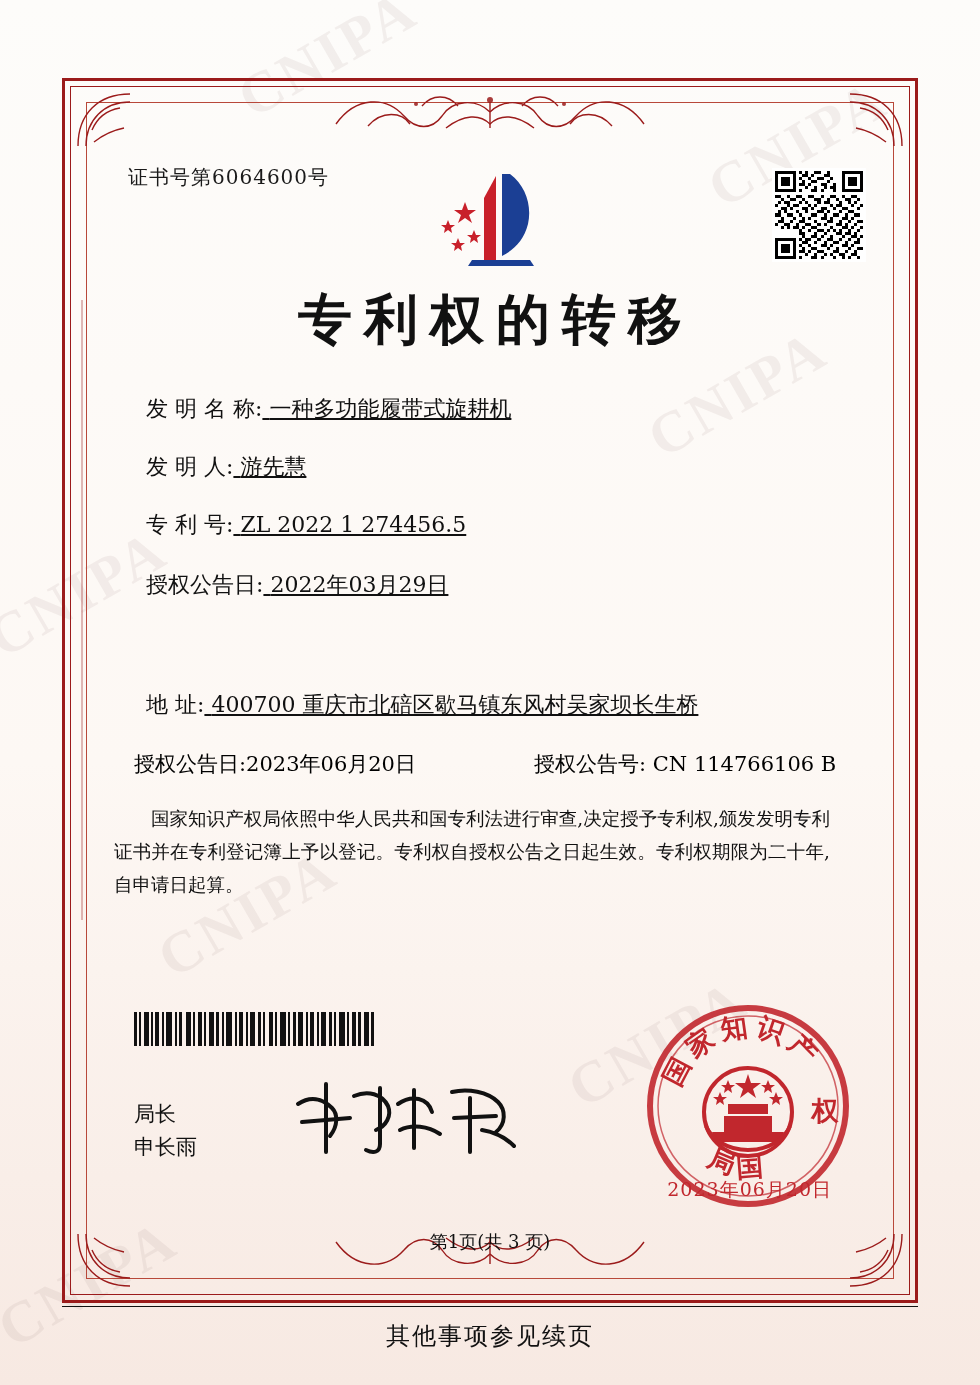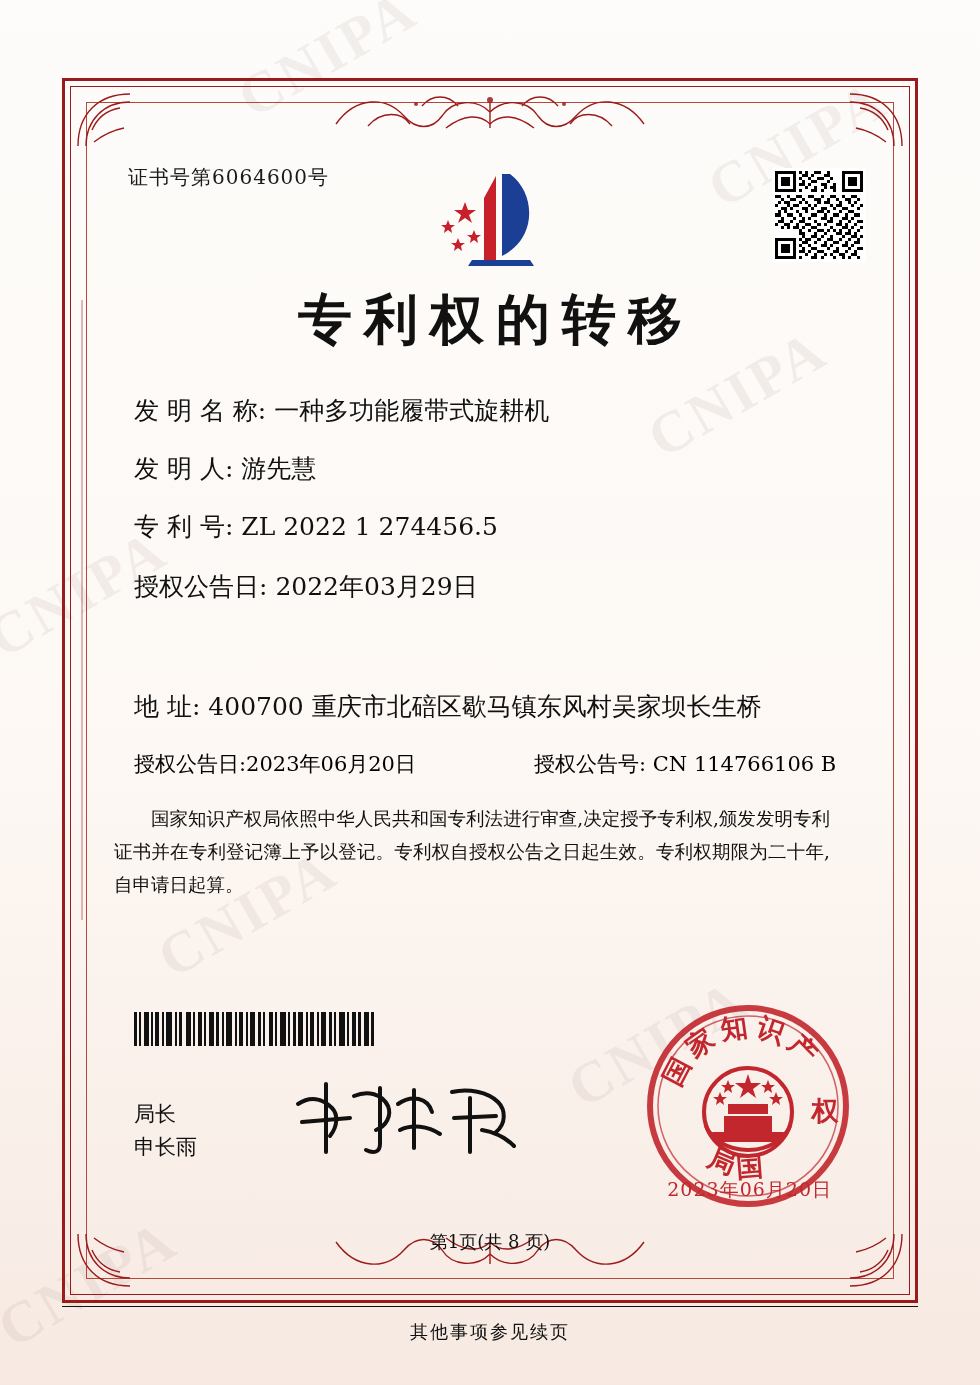--- a/index.html
+++ b/index.html
@@ -113,25 +113,26 @@
     font-size: 54px;
     letter-spacing: 12px;
     font-weight: bold;
     color: #111;
     font-family: "DejaVu Serif", serif;
     text-indent: 12px;
   }
 
   .field-row {
     position: absolute;
-    left: 48px;
-    font-size: 25px;
+    left: 60px;
+    font-size: 22px;
     color: #111;
     font-family: "DejaVu Serif", serif;
     white-space: nowrap;
+    text-decoration: underline;
   }
   .field-label {
     display: inline-block;
     color: #111;
   }
   .field-value {
     color: #111;
   }
 
   #row-pub {
@@ -222,21 +223,21 @@
     font-size: 18px;
     color: #111;
     font-family: "DejaVu Serif", serif;
   }
 
   #footer-note {
     position: absolute;
     left: 0; right: 0;
     top: 1320px;
     text-align: center;
-    font-size: 18px;
+    font-size: 24px;
     color: #111;
     font-family: "DejaVu Serif", serif;
     letter-spacing: 2px;
   }
   #footer-line {
     position: absolute;
     left: 62px;
     top: 1306px;
     width: 856px;
     height: 1px;
@@ -715,19 +716,19 @@
           <polygon points="86,80 88,85 93,85 89,88 90,93 86,90 82,93 83,88 79,85 84,85"></polygon>
           <polygon points="78,92 80,97 85,97 81,100 82,105 78,102 74,105 75,100 71,97 76,97"></polygon>
           <polygon points="126,80 128,85 133,85 129,88 130,93 126,90 122,93 123,88 119,85 124,85"></polygon>
           <polygon points="134,92 136,97 141,97 137,100 138,105 134,102 130,105 131,100 127,97 132,97"></polygon>
         </g>
         <path d="M64 126 C 70 140, 86 150, 106 150 C 126 150, 142 140, 148 126" fill="none" stroke="#c1272d" stroke-width="4"></path>
       </g>
     </svg>
     <div id="seal-date">2023年06月20日</div>
 
-    <div id="page-no">第1页(共 8 页)</div>
+    <div id="page-no">第1页(共 3 页)</div>
   </div>
 
   <div id="footer-line"></div>
   <div id="footer-note">其他事项参见续页</div>
 
 </div>
 
 </body></html>

